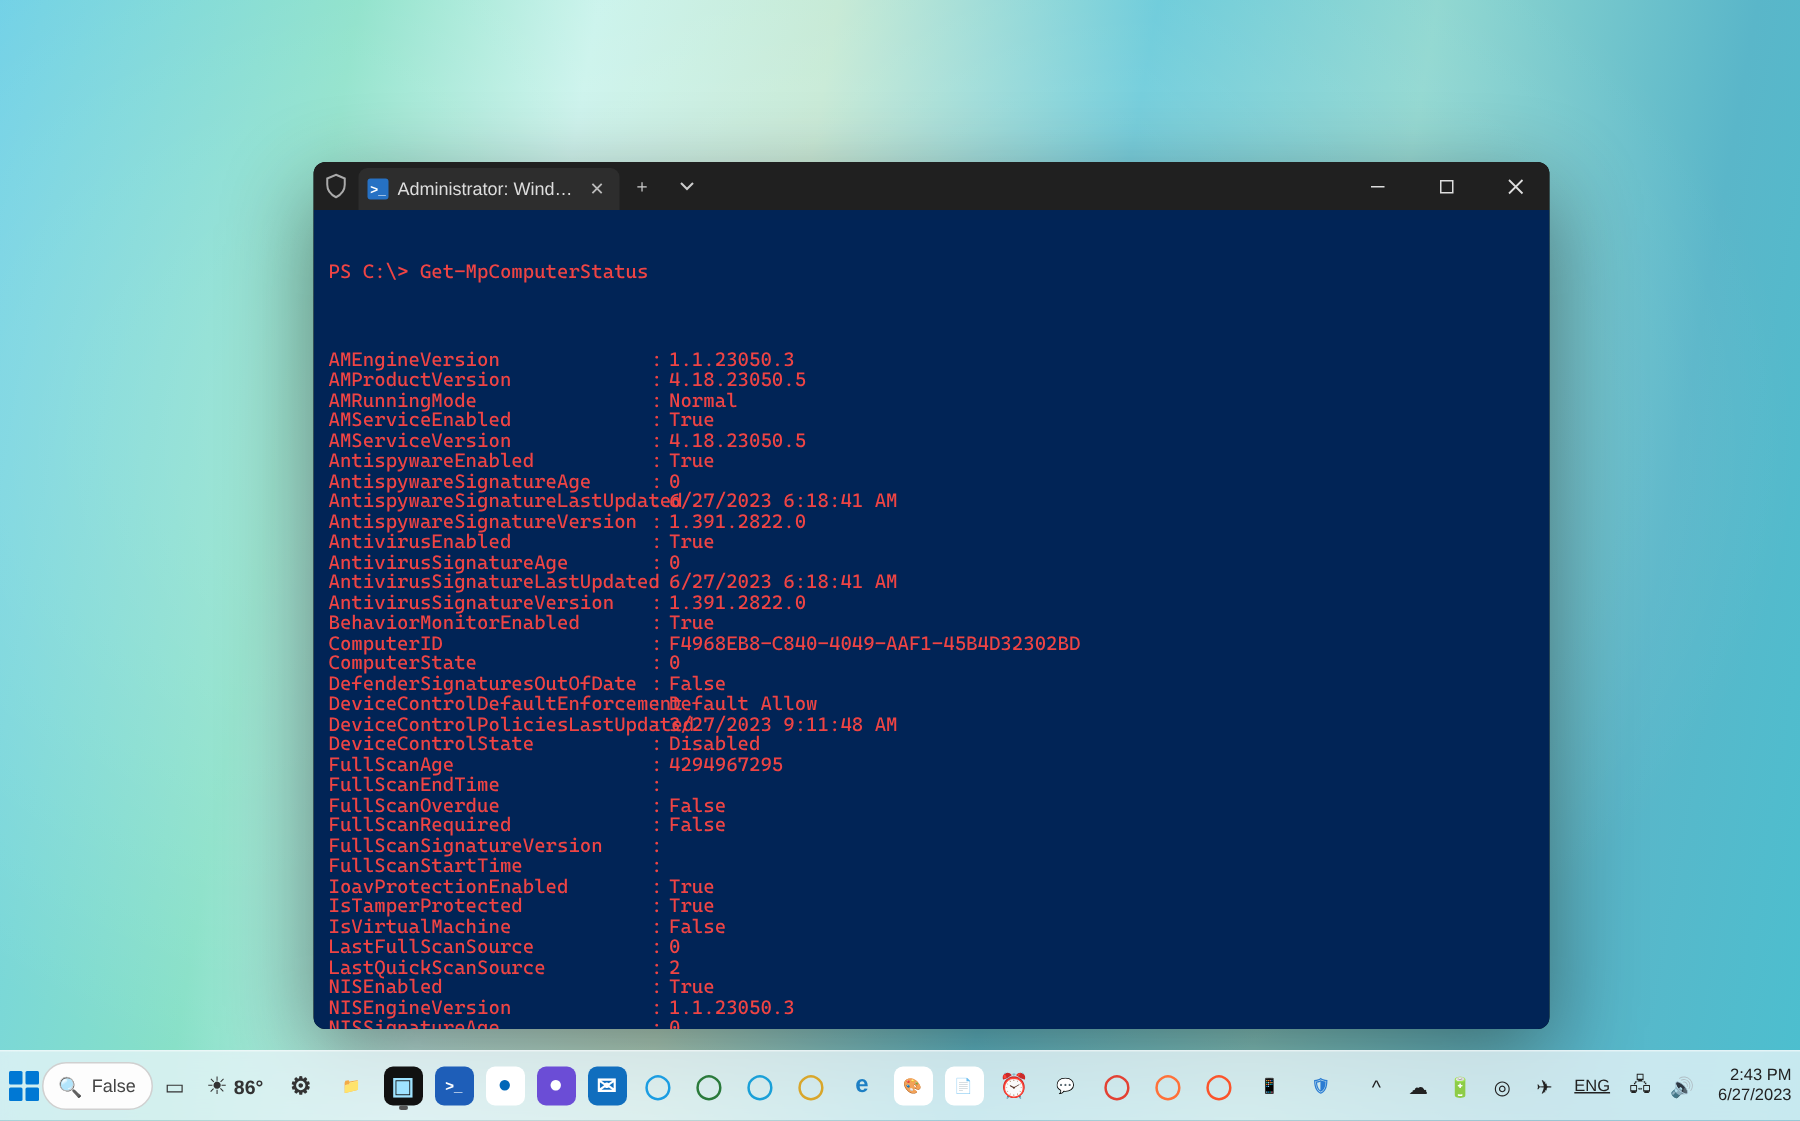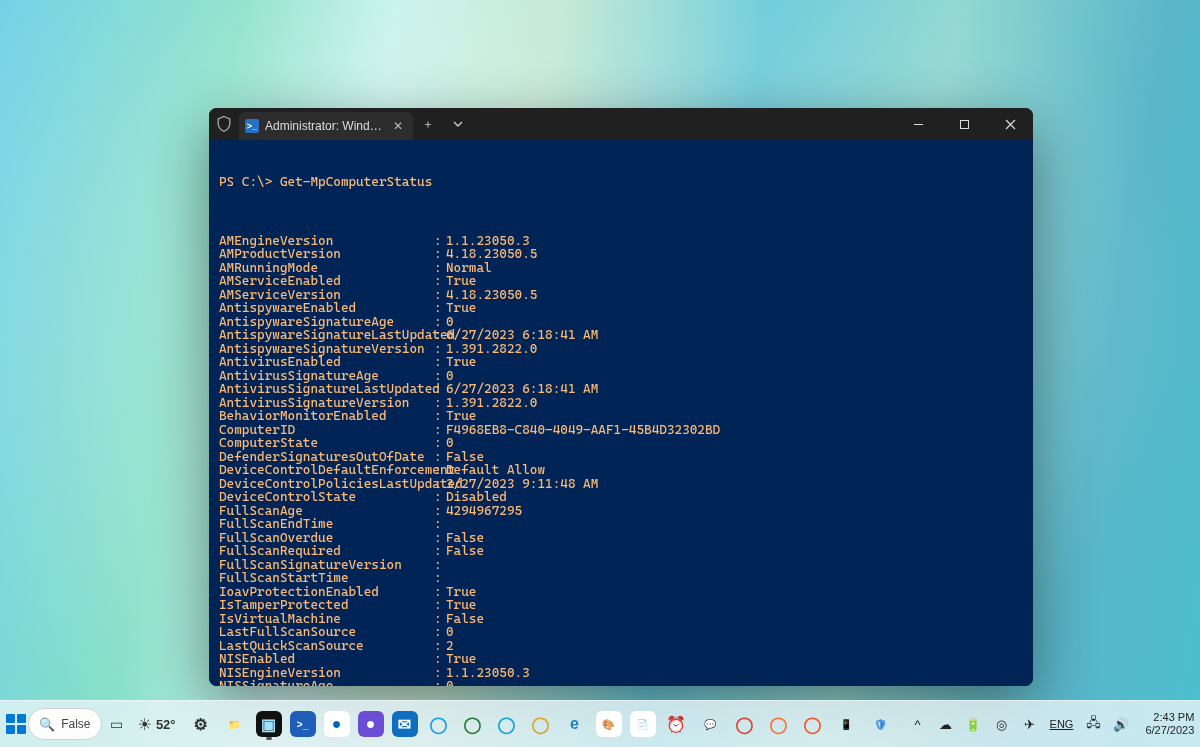--- a/index.html
+++ b/index.html
@@ -59,21 +59,21 @@
     width: 30px; display:flex; align-items:center; justify-content:center; color:#ccc; cursor:pointer;
   }
   .titlebar .spacer { flex:1; }
   .titlebar .winbtn {
     width: 46px; display:flex; align-items:center; justify-content:center; color:#ddd; font-size:11px; cursor:pointer;
   }
 
   .terminal-body {
     flex:1;
     background: #012456;
-    color: #fdba74;
+    color: #ef4444;
     font-family: Consolas, "Cascadia Mono", monospace;
     font-size: 13px;
     line-height: 13.5px;
     padding: 8px 10px;
     overflow: hidden;
     white-space: pre;
   }
   .prompt-line { margin-bottom: 18px; }
   .kv-row { display:block; }
   .kv-key { display:inline-block; width: 215px; }
@@ -202,21 +202,21 @@
     <span class="mag">🔍</span>
     <span>False</span>
   </div>
 
   <div class="task-icon">
     <span class="tb-badge" style="color:#333">▭</span>
   </div>
 
   <div class="weather-chip">
     <span style="font-size:16px">☀</span>
-    <span class="temp">52°</span>
+    <span class="temp">86°</span>
   </div>
 
   <div id="taskbar-apps" style="display:flex; align-items:center;">
       <div class="task-icon">
         <span class="tb-badge" style="color: rgb(51, 51, 51); font-size: 16px; font-weight: bold;">⚙</span>
       </div>
       <div class="task-icon">
         <span class="tb-badge" style="color: rgb(233, 181, 81); font-size: 10px; font-weight: bold;">📁</span>
       </div>
       <div class="task-icon active">

